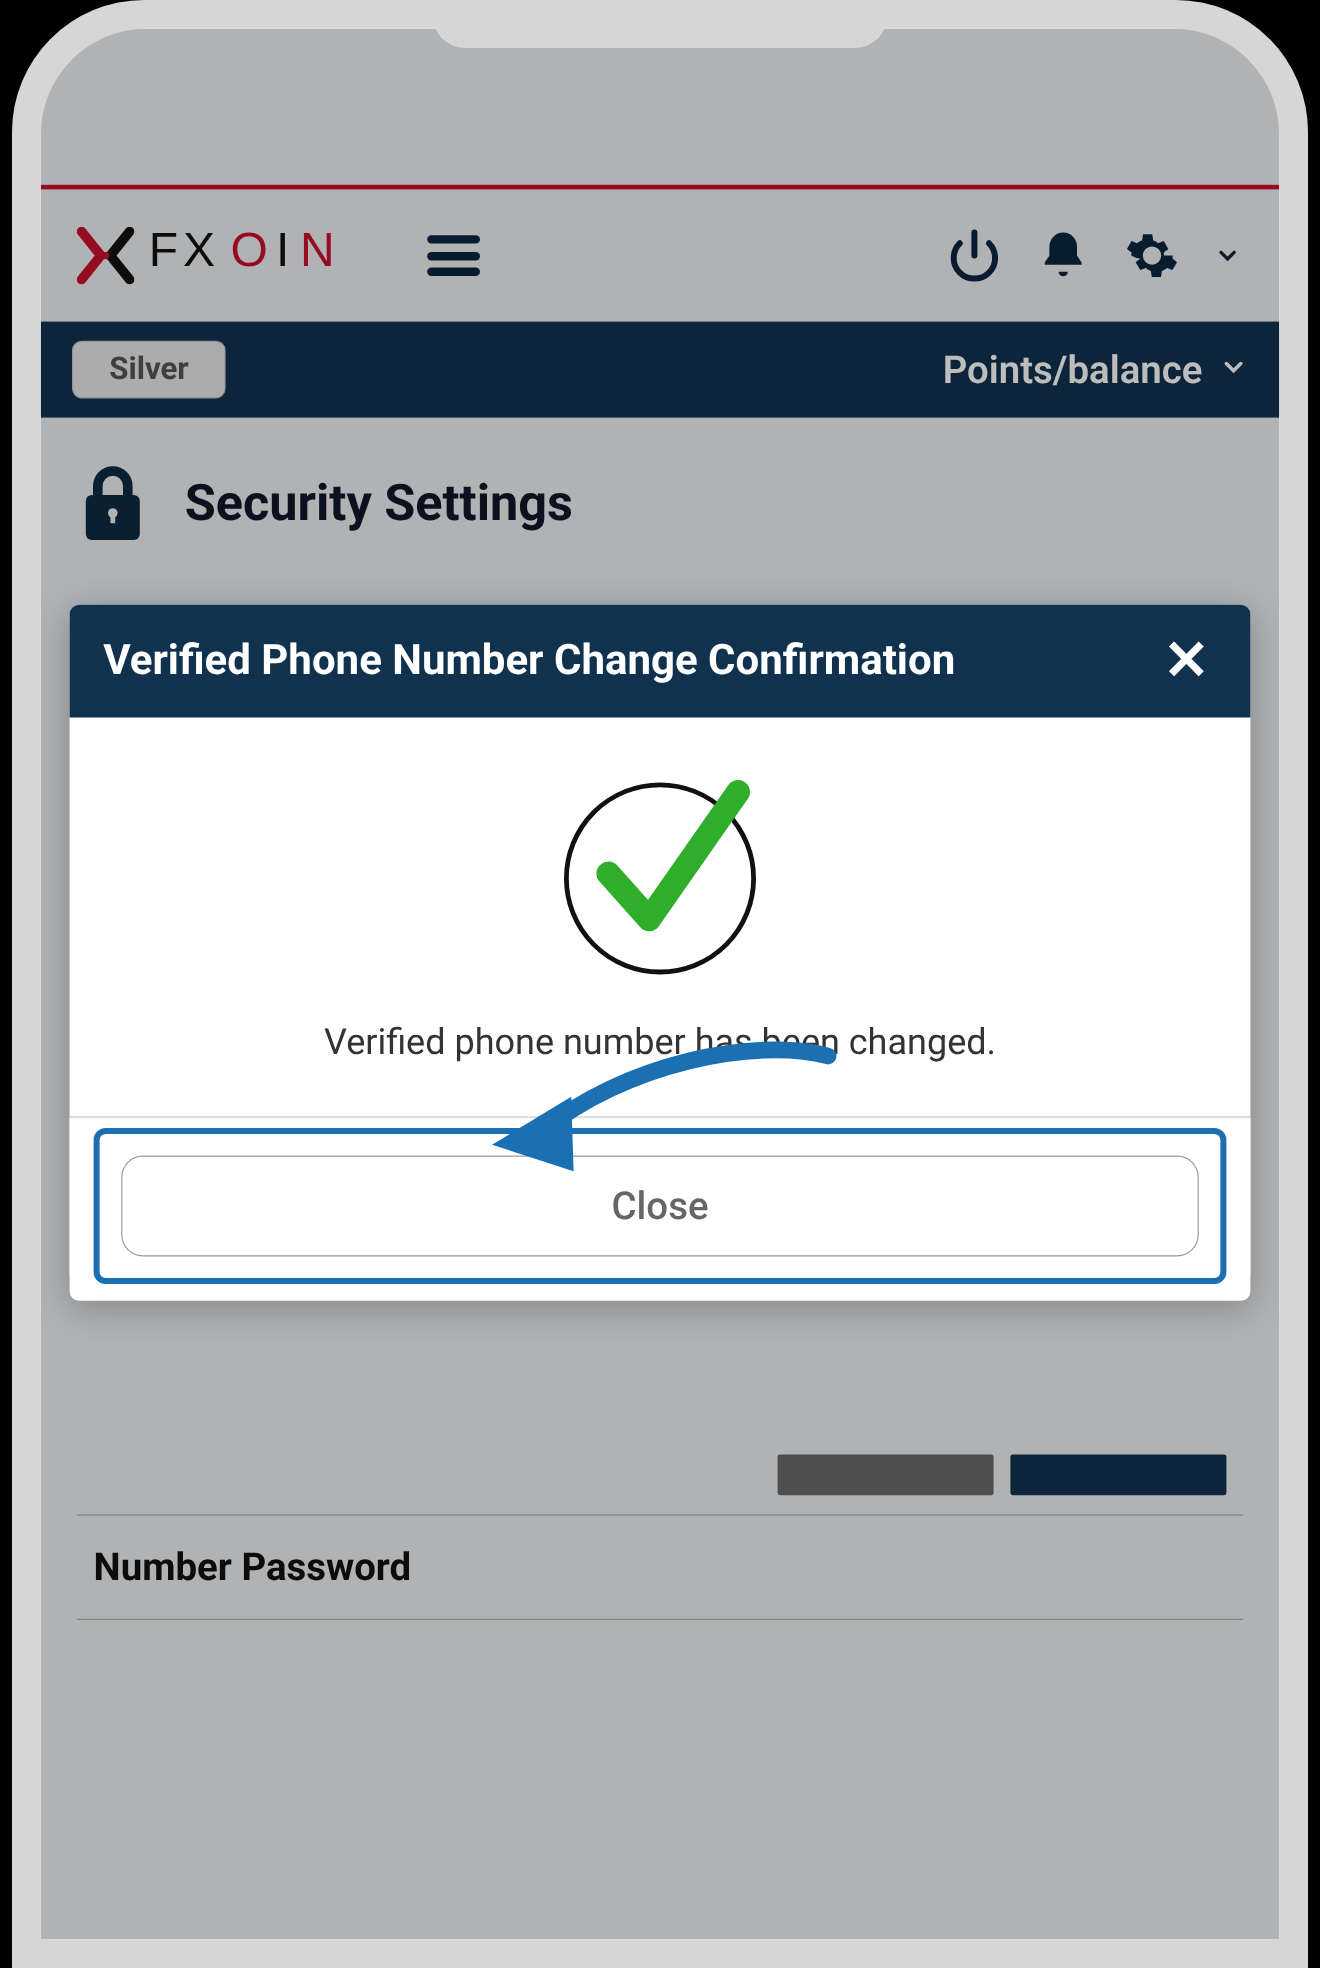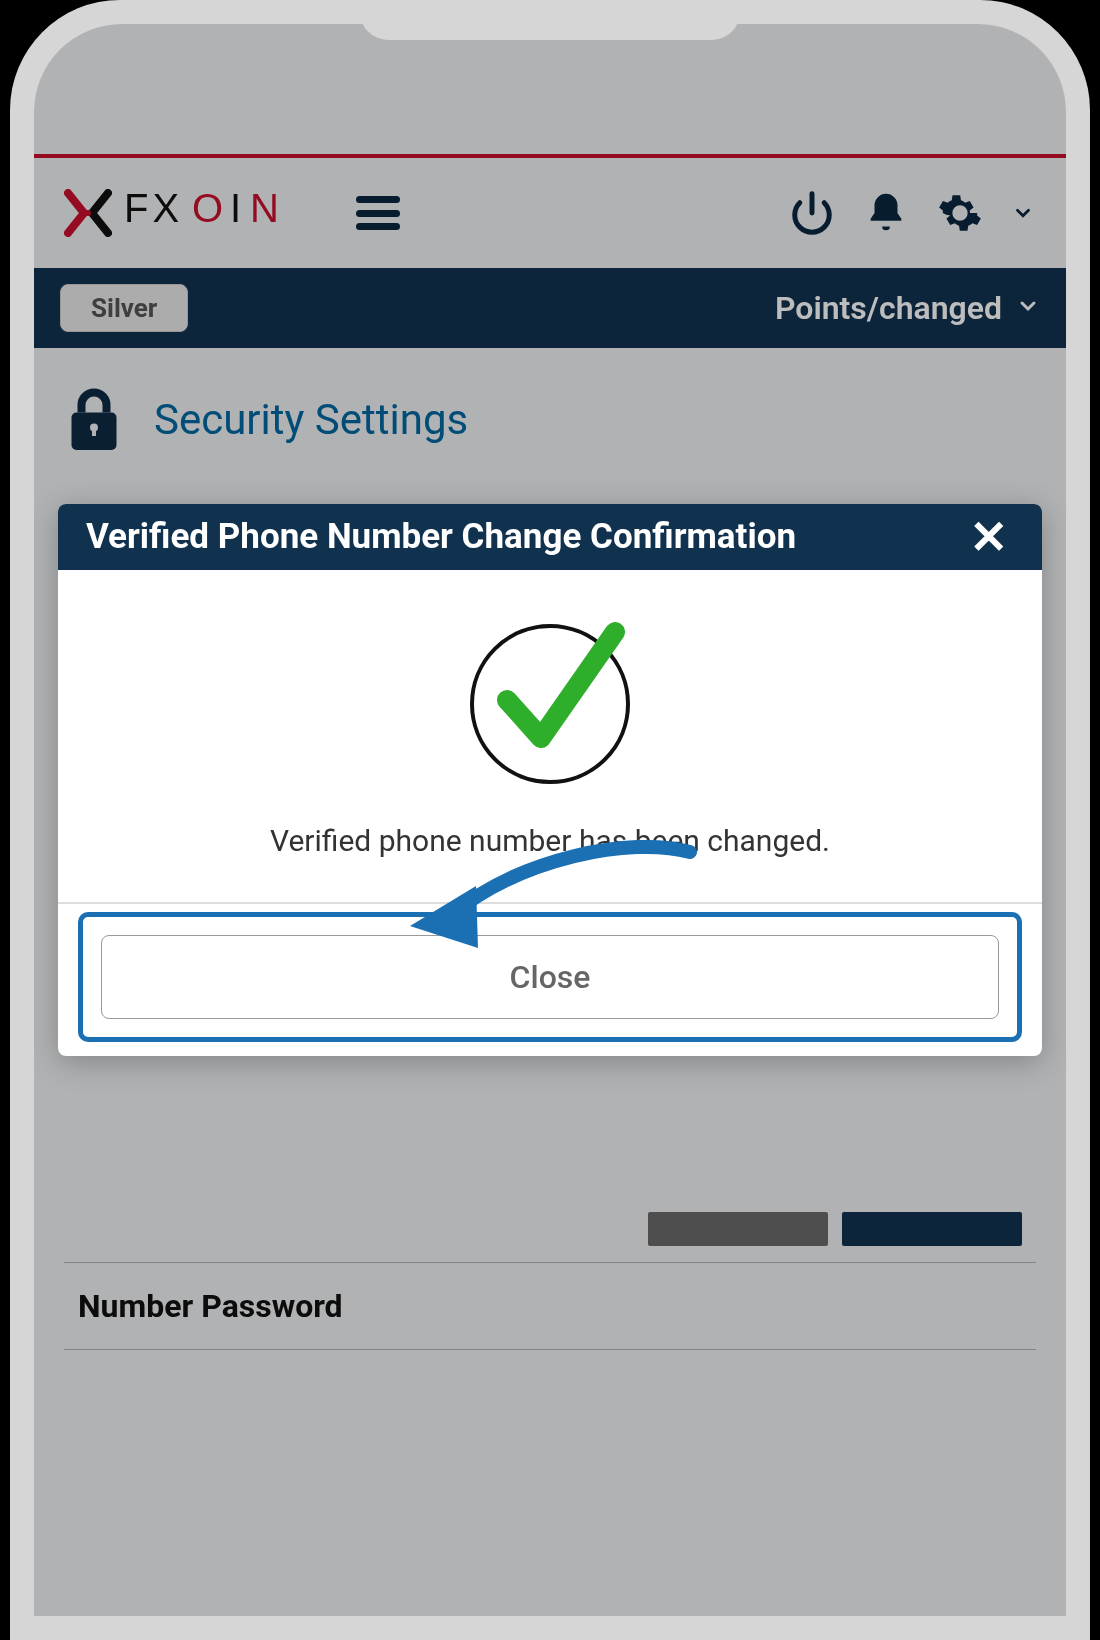--- a/index.html
+++ b/index.html
@@ -133,22 +133,22 @@
       gap: 30px;
       padding: 36px 30px 28px 30px;
     }
     .lock-icon {
       width: 60px;
       height: 70px;
       color: #0e2a44;
     }
     .page-title h1 {
       font-size: 42px;
-      font-weight: 400;
-      color: #0369a1;
+      font-weight: 700;
+      color: #0f172a;
     }
     
     .content-rows {
       margin: 0 30px;
       padding-top: 720px;
     }
     .row-divider { border-top: 1px solid #b3b3b3; }
     .row {
       padding: 24px 14px;
       font-size: 32px;
@@ -181,21 +181,21 @@
       right: 24px;
       background: #fff;
       border-radius: 8px;
       z-index: 50;
       box-shadow: 0 6px 30px rgba(0,0,0,0.25);
       overflow: visible;
     }
     .modal-header {
       background: #11324f;
       color: #fff;
-      padding: 6px 28px;
+      padding: 20px 28px;
       display: flex;
       align-items: center;
       border-radius: 8px 8px 0 0;
     }
     .modal-header h2 {
       font-size: 35px;
       font-weight: 700;
       line-height: 1.35;
       flex: 1;
       padding-right: 16px;
@@ -245,21 +245,21 @@
       border-radius: 10px;
       margin: 8px 20px 14px 20px;
       padding: 18px;
       background: #fff;
     }
     .close-btn {
       width: 100%;
       padding: 22px;
       background: #fff;
       border: 1px solid #999;
-      border-radius: 8px;
+      border-radius: 18px;
       font-size: 32px;
       color: #666;
       text-align: center;
       font-weight: 500;
     }
   </style>
 </head>
 <body>
 
 <div class="phone-frame">
@@ -313,21 +313,21 @@
         <svg width="22" height="22" viewBox="0 0 24 24" fill="none" stroke="#0b2740" stroke-width="3" stroke-linecap="round">
           <polyline points="6 9 12 15 18 9"></polyline>
         </svg>
       </div>
     </div>
 
     <div class="account-bar">
       <div class="badge">Silver</div>
       <div class="spacer"></div>
       <div class="points-balance">
-        <span>Points/changed</span>
+        <span>Points/balance</span>
         <span class="chev-white">
           <svg width="24" height="24" viewBox="0 0 24 24" fill="none" stroke="#fff" stroke-width="3" stroke-linecap="round">
             <polyline points="6 9 12 15 18 9"></polyline>
           </svg>
         </span>
       </div>
     </div>
 
     <div class="page-title">
       <span class="lock-icon">

